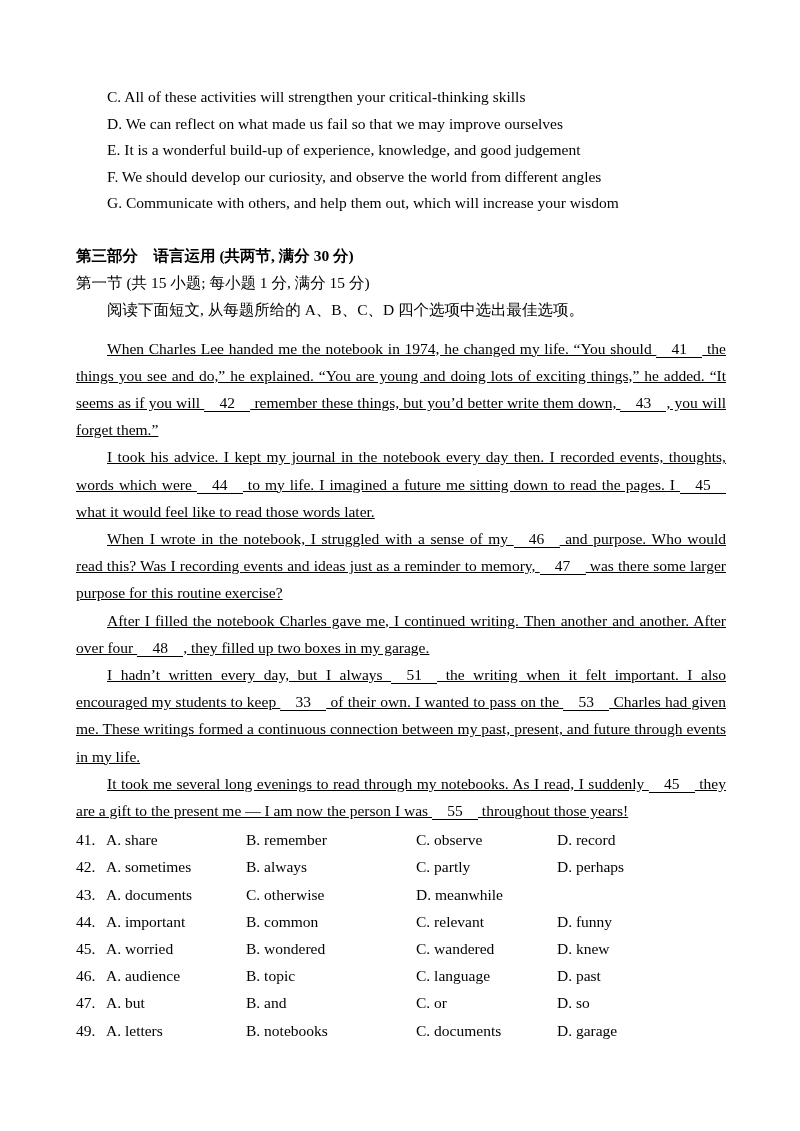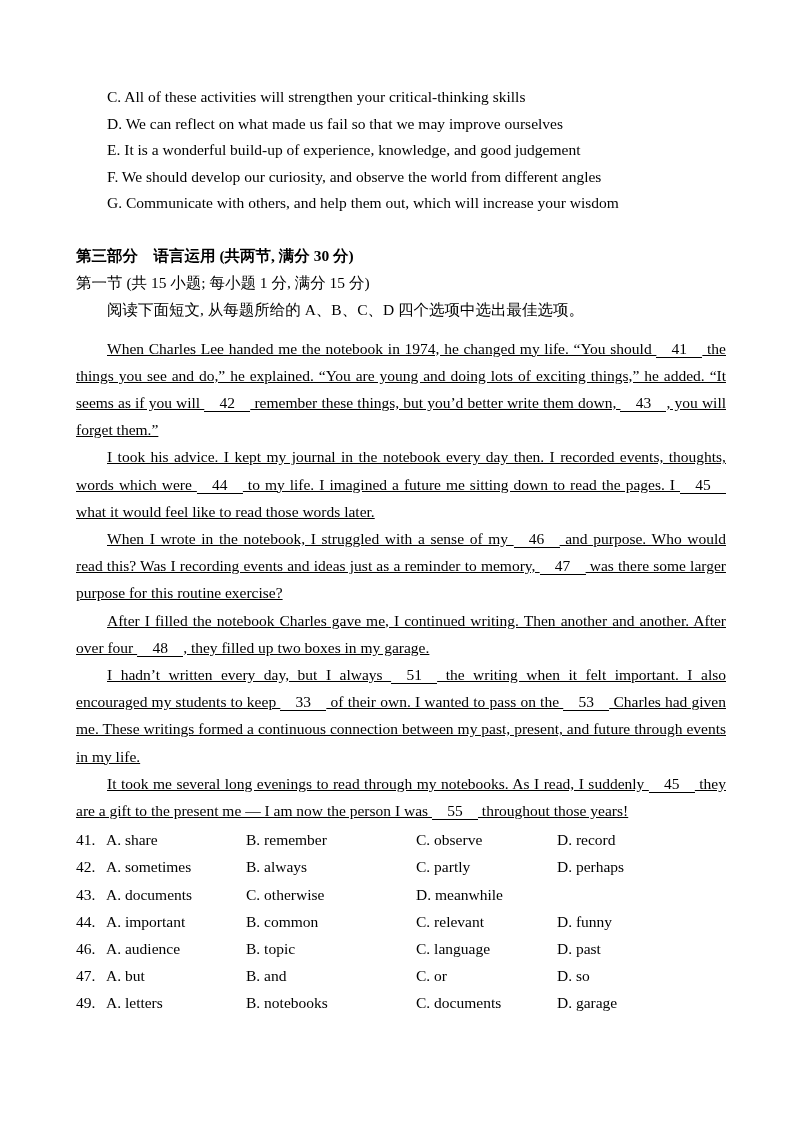--- a/index.html
+++ b/index.html
@@ -114,20 +114,27 @@
         <span class="opt-cell">D. meanwhile</span>
       </div>
       <div class="opt-row">
         <span class="opt-cell">44.</span>
         <span class="opt-cell">A. important</span>
         <span class="opt-cell">B. common</span>
         <span class="opt-cell">C. relevant</span>
         <span class="opt-cell">D. funny</span>
       </div>
       <div class="opt-row">
+        <span class="opt-cell">45.</span>
+        <span class="opt-cell">A. worried</span>
+        <span class="opt-cell">B. wondered</span>
+        <span class="opt-cell">C. wandered</span>
+        <span class="opt-cell">D. knew</span>
+      </div>
+      <div class="opt-row">
         <span class="opt-cell">46.</span>
         <span class="opt-cell">A. audience</span>
         <span class="opt-cell">B. topic</span>
         <span class="opt-cell">C. language</span>
         <span class="opt-cell">D. past</span>
       </div>
       <div class="opt-row">
         <span class="opt-cell">47.</span>
         <span class="opt-cell">A. but</span>
         <span class="opt-cell">B. and</span>

